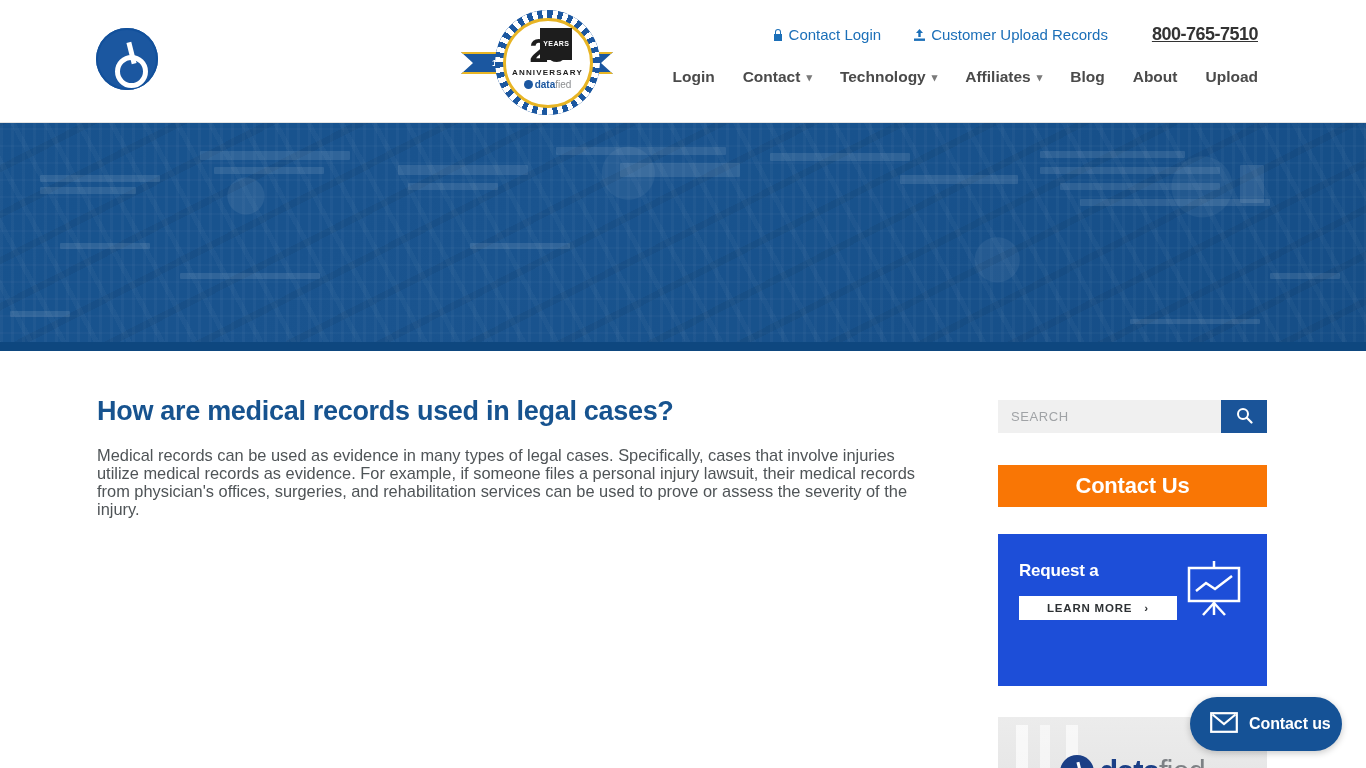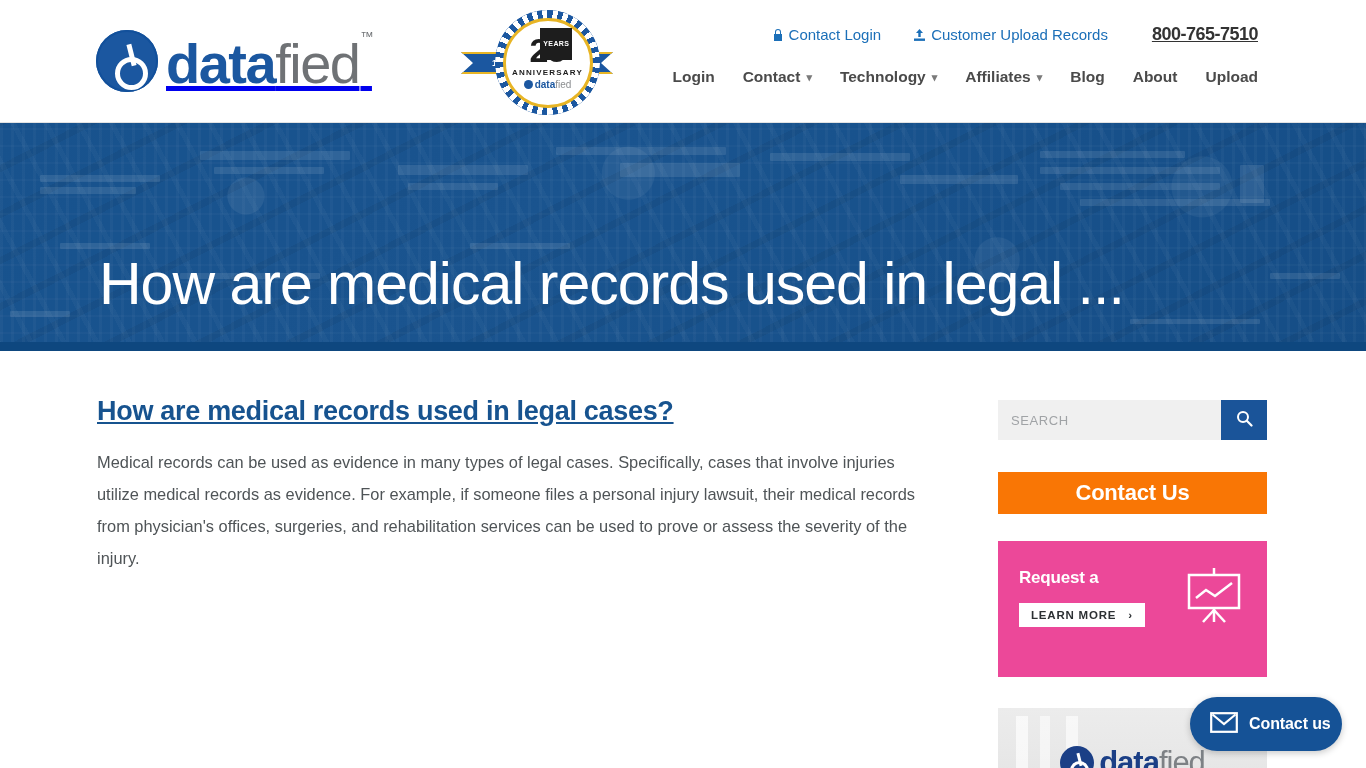--- a/index.html
+++ b/index.html
@@ -209,38 +209,37 @@
     letter-spacing: -1px;
     line-height: 62px;
     white-space: nowrap;
   }
   .col-main { position: absolute; left: 97px; top: 396px; width: 860px; }
   .article-title {
     color: #17538f;
     font-size: 27px; font-weight: bold;
     letter-spacing: -.3px;
     margin-bottom: 19px;
-    text-decoration: underline;
   }
   .article-body {
     color: #4f5457;
     font-size: 16.4px;
-    line-height: 32px;
+    line-height: 18px;
     max-width: 840px;
   }
 
   
   .sidebar {
     position: absolute;
     left: 998px; top: 400px;
     width: 269px;
   }
   .search-row {
     display: flex;
-    height: 40px;
+    height: 33px;
     margin-bottom: 2px;
   }
   .search-input {
     flex: 1;
     background: #f0f0f0;
     border: none; outline: none;
     padding: 0 13px;
     font-family: "Liberation Sans", sans-serif;
     font-size: 13px;
     color: #5f6266;
@@ -260,39 +259,39 @@
     background: #f97605;
     color: #ffffff;
     font-size: 22px; font-weight: bold;
     text-align: center; line-height: 42px;
     letter-spacing: -.2px;
     text-decoration: none;
     cursor: pointer;
   }
   .promo-card {
     margin-top: 27px;
-    height: 136px;
-    background: #ec4899;
+    height: 152px;
+    background: #1d4ed8;
     position: relative;
     padding: 24px 0 0 21px;
   }
   .promo-line {
     color: #ffffff;
     font-size: 17px; font-weight: bold;
     line-height: 26px;
     letter-spacing: -.2px;
   }
   .promo-learn {
     display: inline-flex; align-items: center; gap: 12px;
     margin-top: 12px;
     background: #ffffff;
     color: #2c3033;
     font-size: 11.5px; font-weight: 600;
     letter-spacing: .8px;
-    padding: 6px 12px;
+    padding: 6px 28px;
     text-decoration: none;
     cursor: pointer;
   }
   .promo-icon {
     position: absolute;
     right: 22px; top: 26px;
   }
   .video-card {
     margin-top: 31px;
     height: 110px;
@@ -349,23 +348,20 @@
     letter-spacing: -.1px;
   }
 </style>
 </head>
 <body>
 
 <div class="header">
 
   <a class="logo-wrap" href="#">
     <span class="logo-mark"></span>
-    <span class="logo-text">
-      <span class="logo-data">data</span><span class="logo-fied">fied</span><span class="logo-tm">™</span>
-    </span>
   </a>
 
   <div class="badge">
     <div class="ribbon left">
       <span>1993</span>
     </div>
     <div class="ribbon right">
       <span>2018</span>
     </div>
     <div class="badge-seal">
@@ -450,21 +446,20 @@
     <i style="left:1060px;top:60px;width:160px;height:7px"></i>
     <i style="left:1080px;top:76px;width:190px;height:7px"></i>
     <i style="left:1240px;top:42px;width:24px;height:38px"></i>
     <i style="left:60px;top:120px;width:90px;height:6px"></i>
     <i style="left:180px;top:150px;width:140px;height:6px"></i>
     <i style="left:470px;top:120px;width:100px;height:6px"></i>
     <i style="left:1270px;top:150px;width:70px;height:6px"></i>
     <i style="left:10px;top:188px;width:60px;height:6px"></i>
     <i style="left:1130px;top:196px;width:130px;height:5px"></i>
   </div>
-  <h1 class="hero-title">How are medical records used in legal ...</h1>
   <div class="hero-bottom-bar"></div>
 </div>
 
 <div class="col-main">
   <h2 class="article-title">How are medical records used in legal cases?</h2>
   <p class="article-body">Medical records can be used as evidence in many types of legal cases. Specifically, cases that involve injuries utilize medical records as evidence. For example, if someone files a personal injury lawsuit, their medical records from physician's offices, surgeries, and rehabilitation services can be used to prove or assess the severity of the injury.</p>
 </div>
 
 <aside class="sidebar">
 

